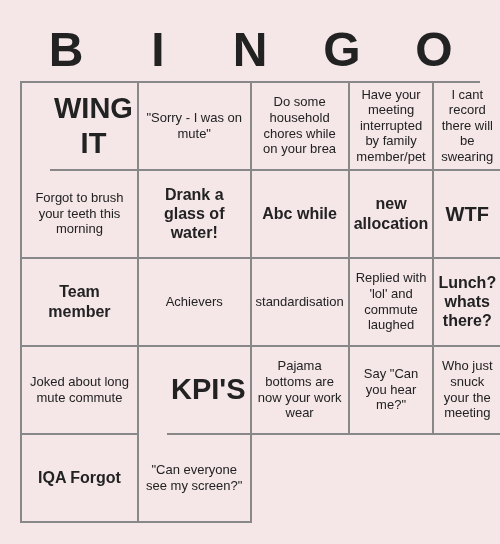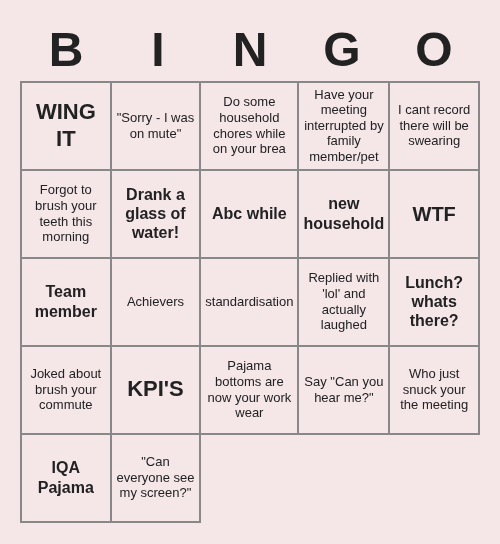--- a/index.html
+++ b/index.html
@@ -42,22 +42,23 @@
       display: flex;
       align-items: center;
       justify-content: center;
       text-align: center;
       padding: 4px;
       font-size: 13px;
       color: #222;
       line-height: 1.2;
     }
     .bingo-cell.large-text {
-      font-size: 22px;
+      font-size: 29px;
       font-weight: bold;
+      margin-left: 28px;
     }
     .bingo-cell.xlarge-text {
       font-size: 20px;
       font-weight: bold;
     }
     .bingo-cell.medium-text {
       font-size: 16px;
       font-weight: bold;
     }
   </style>
@@ -74,28 +75,28 @@
   </div>
   <div class="bingo-grid">
   <div class="bingo-cell large-text">WING IT</div>
       <div class="bingo-cell normal">"Sorry - I was on mute"</div>
       <div class="bingo-cell normal">Do some household chores while on your brea</div>
       <div class="bingo-cell normal">Have your meeting interrupted by family member/pet</div>
       <div class="bingo-cell normal">I cant record there will be swearing</div>
       <div class="bingo-cell normal">Forgot to brush your teeth this morning</div>
       <div class="bingo-cell medium-text">Drank a glass of water!</div>
       <div class="bingo-cell medium-text">Abc while</div>
-      <div class="bingo-cell medium-text">new household</div>
+      <div class="bingo-cell medium-text">new allocation</div>
       <div class="bingo-cell xlarge-text">WTF</div>
       <div class="bingo-cell medium-text">Team member</div>
       <div class="bingo-cell normal">Achievers</div>
       <div class="bingo-cell normal">standardisation</div>
-      <div class="bingo-cell normal">Replied with 'lol' and actually laughed</div>
+      <div class="bingo-cell normal">Replied with 'lol' and commute laughed</div>
       <div class="bingo-cell medium-text">Lunch? whats there?</div>
-      <div class="bingo-cell normal">Joked about brush your commute</div>
+      <div class="bingo-cell normal">Joked about long mute commute</div>
       <div class="bingo-cell large-text">KPI'S</div>
       <div class="bingo-cell normal">Pajama bottoms are now your work wear</div>
       <div class="bingo-cell normal">Say "Can you hear me?"</div>
       <div class="bingo-cell normal">Who just snuck your the meeting</div>
-      <div class="bingo-cell medium-text">IQA Pajama</div>
+      <div class="bingo-cell medium-text">IQA Forgot</div>
       <div class="bingo-cell normal">"Can everyone see my screen?"</div>
     </div>
 </div>
 
 </body></html>

